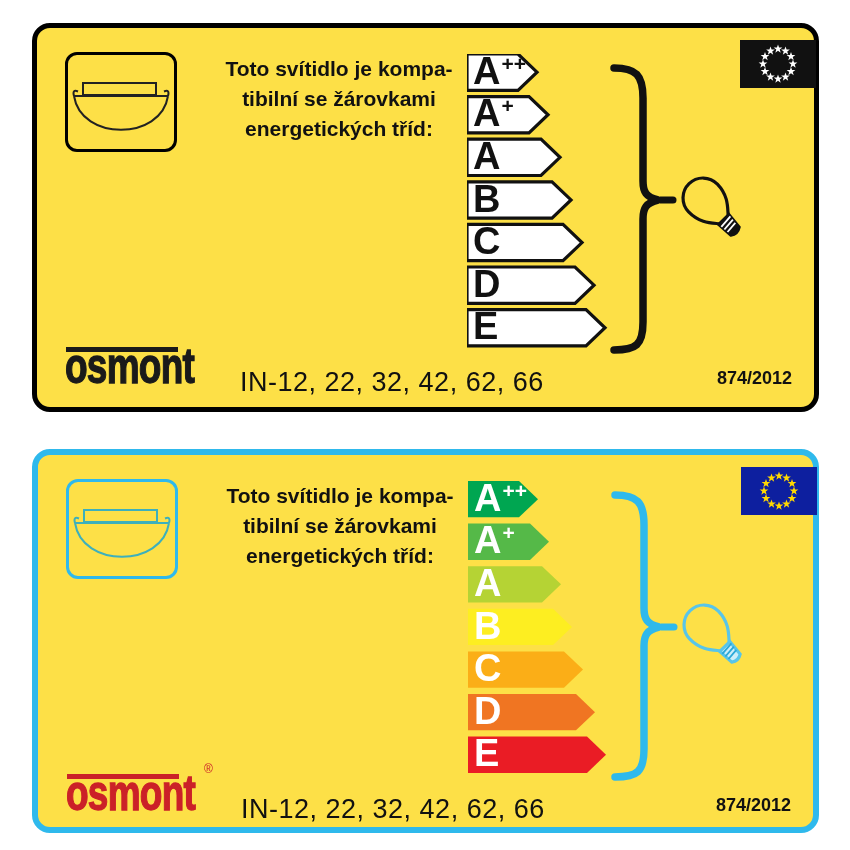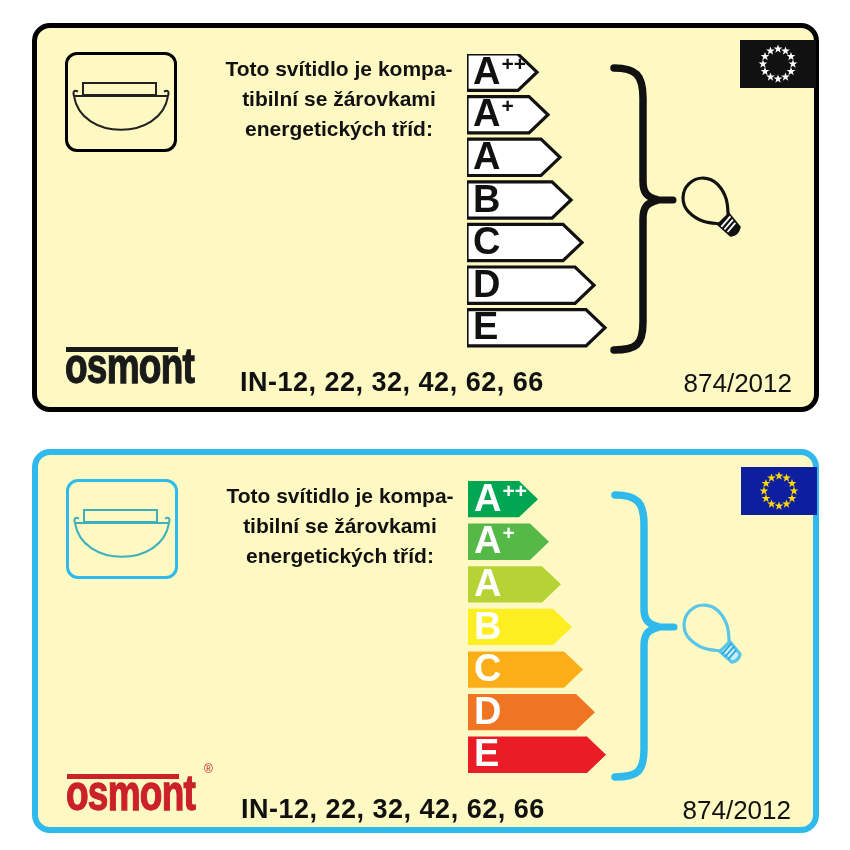--- a/index.html
+++ b/index.html
@@ -1,32 +1,32 @@
 <!DOCTYPE html>
 <html><head>
 <meta charset="utf-8">
 <style>
   html,body{margin:0;padding:0;}
   body{width:850px;height:850px;background:#ffffff;font-family:"Liberation Sans",sans-serif;position:relative;overflow:hidden;}
-  .card{position:absolute;left:32px;width:787px;border-style:solid;border-radius:18px;box-sizing:border-box;background:#fef9c3;}
+  .card{position:absolute;left:32px;width:787px;border-style:solid;border-radius:18px;box-sizing:border-box;background:#fde047;}
   .card--mono{top:23px;height:389px;border-width:5px;}
   .card--color{top:449px;height:384px;border-width:6px;}
   .fixture{position:absolute;left:28px;top:24px;width:112px;height:100px;border-style:solid;border-width:3px;border-radius:12px;box-sizing:border-box;}
   .fixture svg{display:block;margin:4px auto 0;}
   .compat{position:absolute;left:152px;top:26px;width:300px;text-align:center;font-size:21px;font-weight:bold;color:#111111;line-height:30px;}
   .arrows{position:absolute;left:430px;top:26px;}
   .arrows text{font-weight:bold;font-size:38px;font-family:"Liberation Sans",sans-serif;}
   .linkart{position:absolute;left:540px;top:10px;}
   .eu-flag{position:absolute;left:703px;top:12px;}
   .brand{position:absolute;left:28px;top:313px;width:210px;height:58px;}
   .brand-bar{position:absolute;left:1px;top:6px;width:112px;height:5px;background:currentColor;}
   .brand-text{display:inline-block;font-size:50px;font-weight:bold;letter-spacing:-1px;line-height:50px;transform:scaleX(0.74);transform-origin:left;-webkit-text-stroke:1.3px currentColor;}
   .brand-reg{position:absolute;left:138px;top:-6px;font-size:12px;letter-spacing:0;}
-  .models{position:absolute;left:203px;top:339px;font-size:27px;letter-spacing:0.5px;font-weight:bold;color:#111111;}
-  .regulation{position:absolute;right:22px;top:340px;font-size:26px;font-weight:normal;color:#111111;}
+  .models{position:absolute;left:203px;top:339px;font-size:27px;letter-spacing:0.5px;font-weight:normal;color:#111111;}
+  .regulation{position:absolute;right:22px;top:340px;font-size:18px;font-weight:bold;color:#111111;}
 </style>
 </head>
 <body>
 
 <div class="card card--mono" style="border-color: rgb(0, 0, 0);">
   <div class="fixture" style="border-color: rgb(0, 0, 0);">
     <svg width="100" height="88" viewBox="0 0 100 88">
       <g fill="none" stroke-width="2" stroke="#222222">
         <rect x="12" y="24" width="73" height="12"></rect>
         <path d="M 3 37 Q 1 30 7 32.5"></path>

